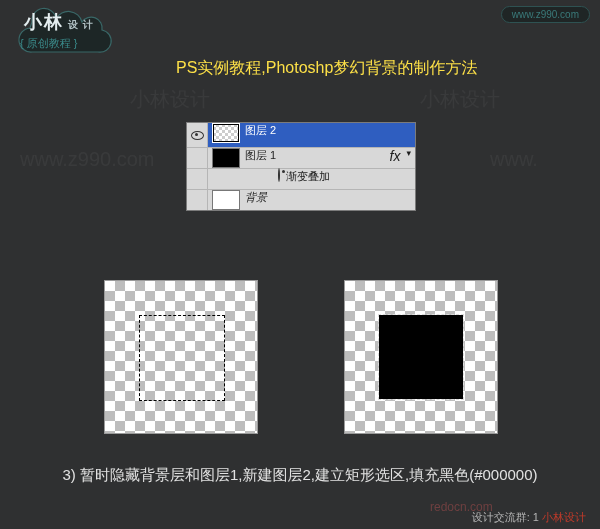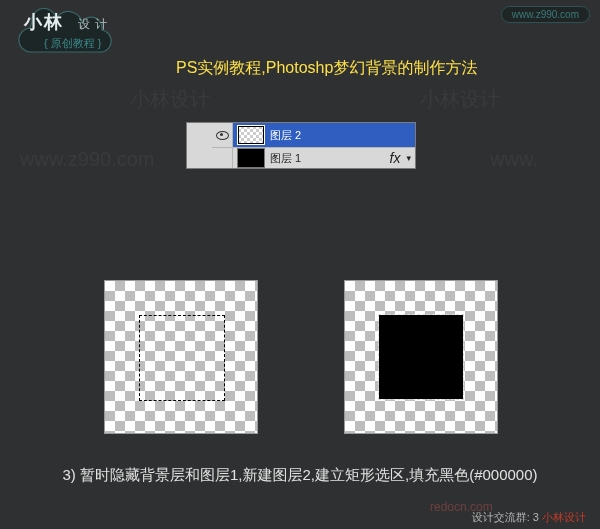--- a/index.html
+++ b/index.html
@@ -22,33 +22,32 @@
 .cloud-logo .title {
   position: absolute;
   top: 6px;
   left: 10px;
   font-size: 18px;
   font-weight: bold;
   color: #e4eef0;
   letter-spacing: 2px;
 }
 .cloud-logo .title .small {
-  font-size: 12px;
-  font-weight: normal;
+  font-size: 10px;
+  font-weight: bold;
   color: #b1c1c4;
-  margin-left: 14px;
+  margin-left: 4px;
   letter-spacing: 1px;
 }
 .cloud-logo .sub {
   position: absolute;
   top: 32px;
   left: 6px;
   font-size: 11px;
   color: #3a8a8a;
-  padding-left: 24px;
 }
 .site-badge {
   position: absolute;
   top: 6px;
   right: 10px;
   border: 1px solid #2e5252;
   border-radius: 10px;
   padding: 2px 10px;
   font-size: 10px;
   color: #3a7a7a;
@@ -76,26 +75,25 @@
 .layers-panel {
   position: absolute;
   top: 122px;
   left: 186px;
   width: 228px;
   background: #d8d8d8;
   border: 1px solid #7b7b7b;
 }
 .layer-row {
   display: flex;
-  align-items: center;
+  align-items: flex-start;
   height: 20px;
   border-top: 1px solid #b5b5b5;
   font-size: 11px;
   color: #1e1e1e;
-  margin-left: 25px;
 }
 .layer-row:first-child { border-top: none; height: 24px; }
 .vis-col {
   width: 20px;
   height: 100%;
   border-right: 1px solid #b5b5b5;
   display: flex;
   align-items: center;
   justify-content: center;
   background: #d8d8d8;
@@ -209,27 +207,38 @@
     <div class="thumb checker"></div>
     <span>图层 2</span>
   </div>
   <div class="layer-row">
     <div class="vis-col"></div>
     <div class="thumb black"></div>
     <span>图层 1</span>
     <span class="fx">fx</span>
     <span class="tri">▾</span>
   </div>
+  <div class="layer-row">
+    <div class="vis-col"></div>
+    <div class="indent effect-sub"></div>
+    <span style="margin-left:12px;margin-right:6px;"><span class="eye"></span></span>
+    <span>渐变叠加</span>
+  </div>
+  <div class="layer-row">
+    <div class="vis-col"></div>
+    <div class="thumb white"></div>
+    <span style="font-style:italic;">背景</span>
+  </div>
 </div>
 
 <div class="preview p1">
   <div class="marquee"></div>
 </div>
 <div class="preview p2">
   <div class="blackfill"></div>
 </div>
 
 <div class="caption">3) 暂时隐藏背景层和图层1,新建图层2,建立矩形选区,填充黑色(#000000)</div>
 
 <div class="footer">
-  <span>设计交流群: 3</span>
+  <span>设计交流群: 1</span>
   <span class="red">小林设计</span>
 </div>
 
 </body></html>

